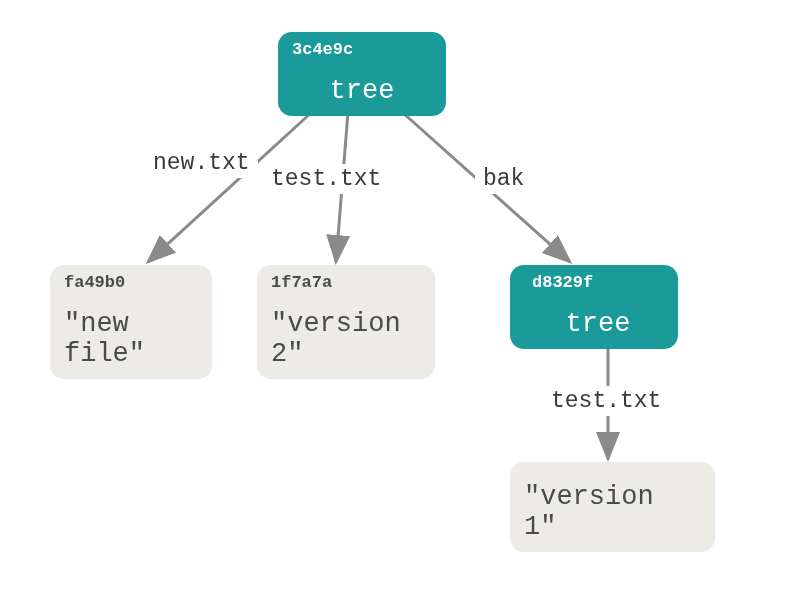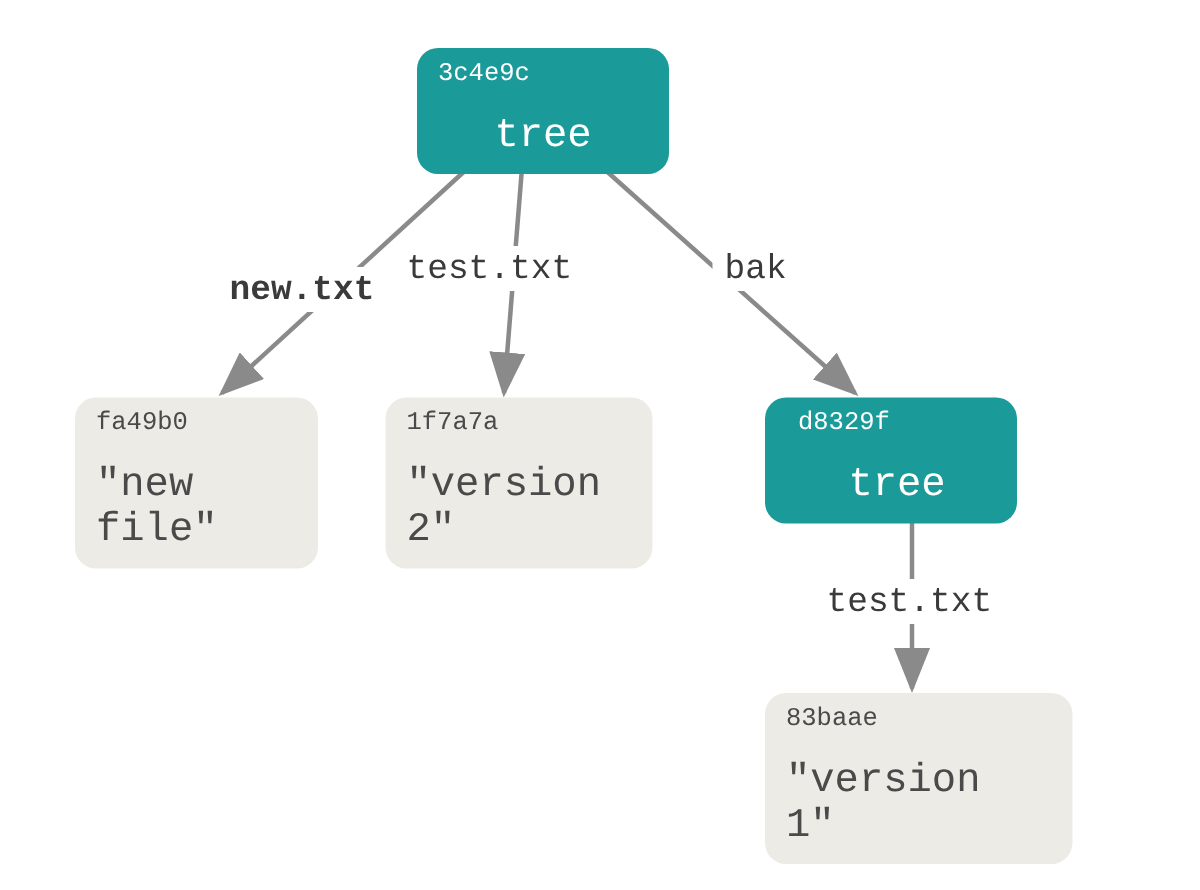--- a/index.html
+++ b/index.html
@@ -19,21 +19,21 @@
     .tree-node {
       background: #1a9a98;
       color: #ffffff;
     }
     .blob-node {
       background: #ecebe5;
       color: #4a4a4a;
     }
     .hash {
       font-size: 17px;
-      font-weight: normal;
+      font-weight: bold;
       line-height: 1.4;
     }
     .label {
       font-size: 27px;
       margin-top: 14px;
       text-align: center;
     }
     .blob-node .label {
       text-align: left;
     }
@@ -83,20 +83,19 @@
   <div class="hash">1f7a7a</div>
   <div class="label">"version 2"</div>
 </div>
 
 <div class="node tree-node" style="left:510px; top:265px; width:168px;padding-left:22px;">
   <div class="hash">d8329f</div>
   <div class="label">tree</div>
 </div>
 
 <div class="node blob-node" style="left:510px; top:462px; width:205px;">
-  <div class="hash">83baae</div>
   <div class="label">"version 1"</div>
 </div>
 
-<div class="edge-label" style="left:145px; top:178px;font-weight:bold;">new.txt</div>
+<div class="edge-label" style="left:145px; top:148px;">new.txt</div>
 <div class="edge-label" style="left:263px; top:164px;">test.txt</div>
 <div class="edge-label" style="left:447px; top:164px;margin-left:28px;">bak</div>
 <div class="edge-label" style="left:543px; top:386px;">test.txt</div>
 
 </body></html>

